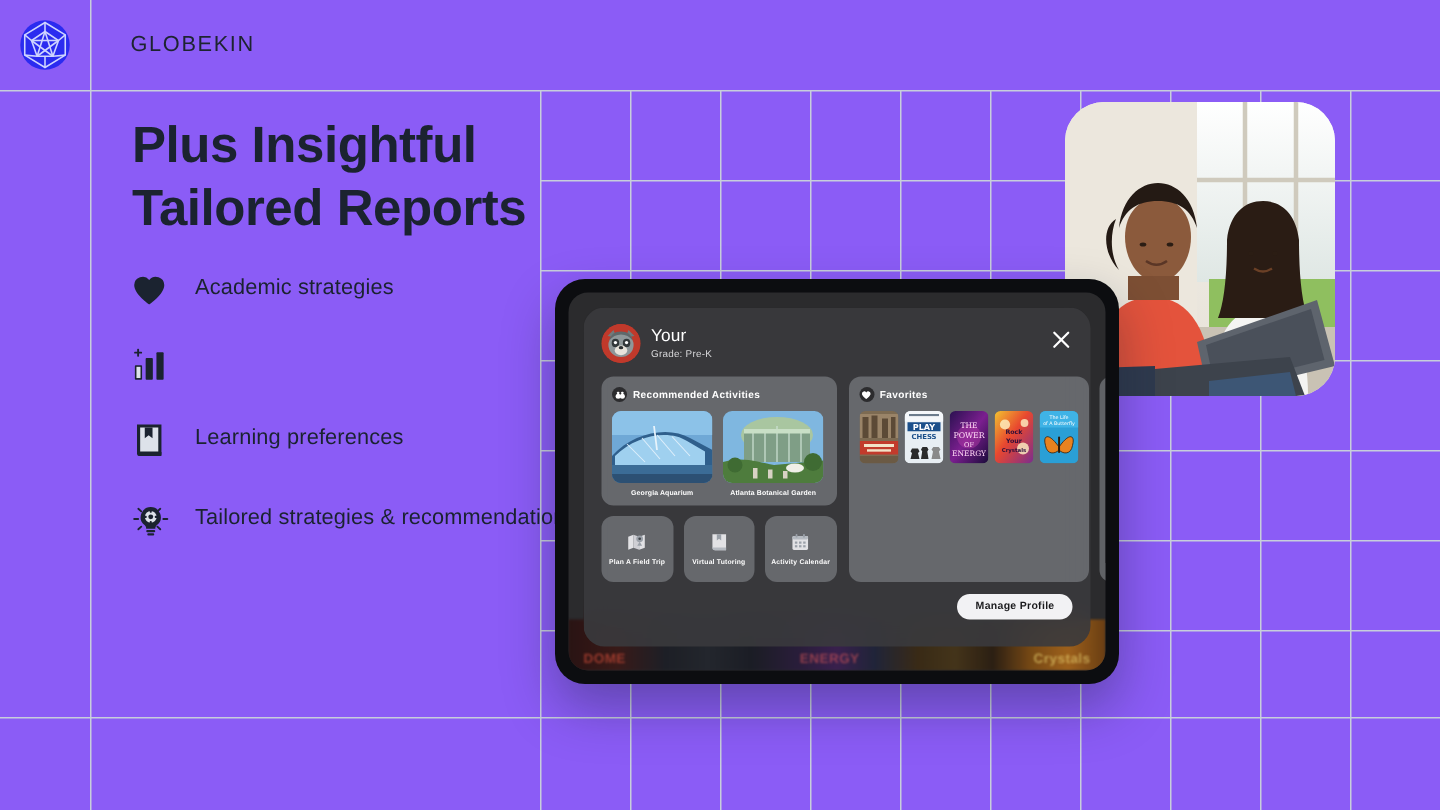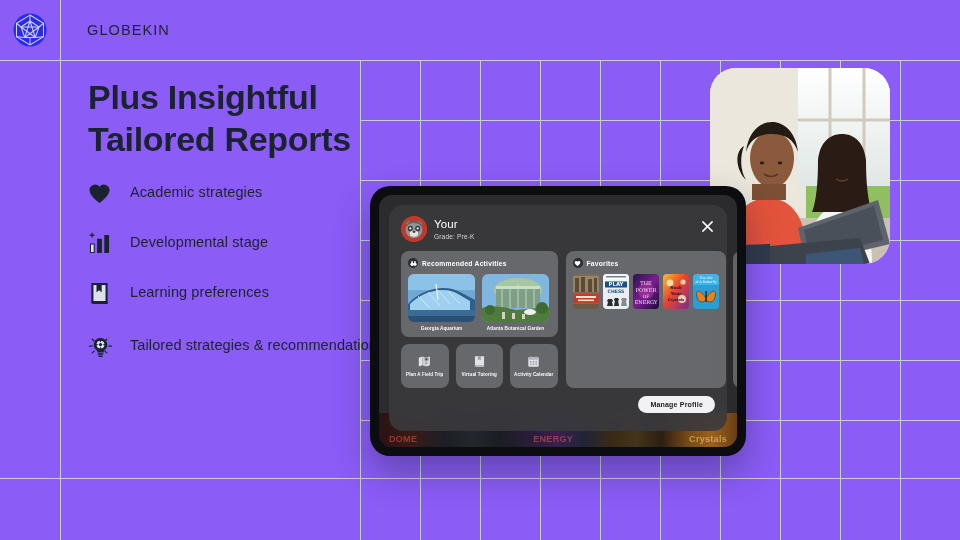--- a/index.html
+++ b/index.html
@@ -314,21 +314,20 @@
           <g fill="#1b2330">
             <rect x="2" y="12" width="5" height="10" rx="0.6"></rect>
             <rect x="9.5" y="7" width="5" height="15" rx="0.6"></rect>
             <rect x="17" y="3" width="5" height="19" rx="0.6"></rect>
             <rect x="3.6" y="0.5" width="1.3" height="5.5" rx="0.5"></rect>
             <rect x="1.5" y="2.6" width="5.5" height="1.3" rx="0.5"></rect>
           </g>
           <rect x="3.1" y="13.1" width="2.8" height="7.8" fill="#dde2ea"></rect>
         </svg>
       </span>
-      <span class="lbl">Developmental stage</span>
     </div>
 
     <div class="feature">
       <span class="ic">
         <svg width="22" height="23" viewBox="0 0 22 24">
           <path fill="#1b2330" d="M3 1h17v21H5a2 2 0 0 1-2-2V1z"></path>
           <path fill="#dde2ea" d="M5.2 3.2h12.6v16.6H5.2z"></path>
           <path fill="#1b2330" d="M8.4 3.2h5.4v7.4l-2.7-2.1-2.7 2.1V3.2z"></path>
           <path fill="#1b2330" d="M3 20.2h17V23H5a2 2 0 0 1-2-2v-.8z"></path>
         </svg>

